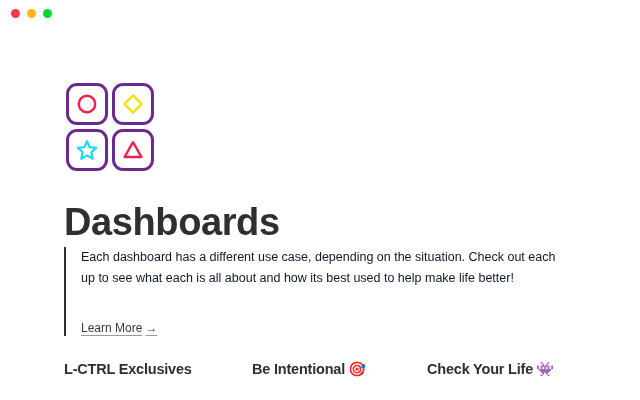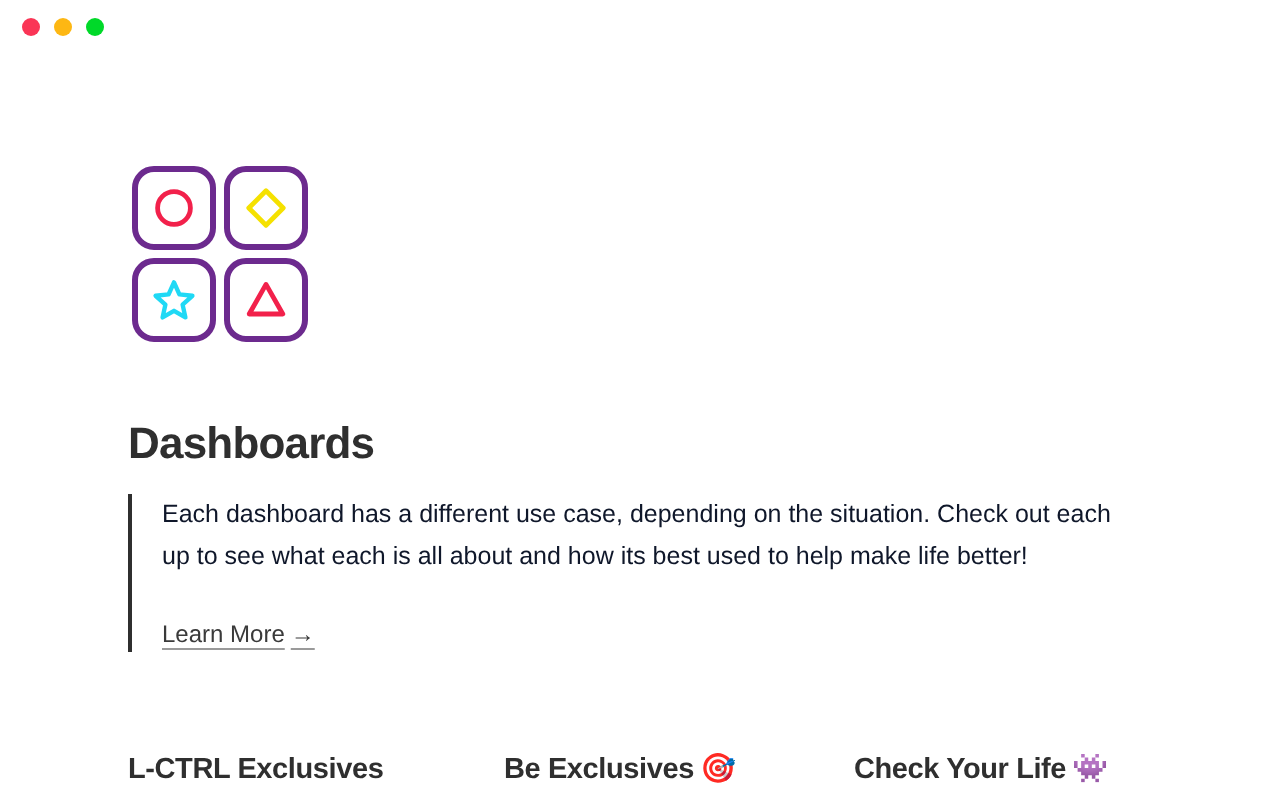--- a/index.html
+++ b/index.html
@@ -67,21 +67,21 @@
     align-items: center;
     justify-content: center;
   }
   .icon-card svg { display: block; }
 
   
   .page-title {
     position: absolute;
     left: 64px;
     top: 179px;
-    font-size: 22px;
+    font-size: 38px;
     line-height: 34px;
     font-weight: bold;
     letter-spacing: -0.4px;
     color: #2f2f2f;
   }
 
   
   .quote-block {
     position: absolute;
     left: 64px;
@@ -91,36 +91,36 @@
     padding-left: 15px;
   }
   .blurb {
     font-size: 12.5px;
     line-height: 21px;
     color: #0f172a;
     width: 485px;
   }
   .learn-more {
     display: inline-block;
-    margin-top: 20px;
+    margin-top: 31px;
     font-size: 12px;
     line-height: 16px;
     color: #3a3a3a;
     text-decoration: underline;
     text-underline-offset: 3px;
     text-decoration-color: #9a9a9a;
     cursor: pointer;
   }
   .learn-more .arrow { margin-left: 3px; }
 
   
   .section-row {
     position: absolute;
     left: 64px;
-    top: 349px;
+    top: 333px;
     width: 512px;
     display: flex;
   }
   .section-head {
     font-size: 14.5px;
     line-height: 20px;
     font-weight: bold;
     color: #2f2f2f;
     letter-spacing: -0.2px;
     white-space: nowrap;
@@ -188,21 +188,21 @@
     <a class="learn-more" href="#"><span>Learn More</span><span class="arrow">→</span></a>
   </div>
 
   <div class="section-row">
 
     <div class="section-head col-1">
       <span>L-CTRL Exclusives</span><span class="emoji"></span>
     </div>
 
     <div class="section-head col-2">
-      <span>Be Exclusives</span><span class="emoji">🎯</span>
+      <span>Be Intentional</span><span class="emoji">🎯</span>
     </div>
 
     <div class="section-head col-3">
       <span>Check Your Life</span><span class="emoji">👾</span>
     </div>
 
   </div>
 
 </div>
 

